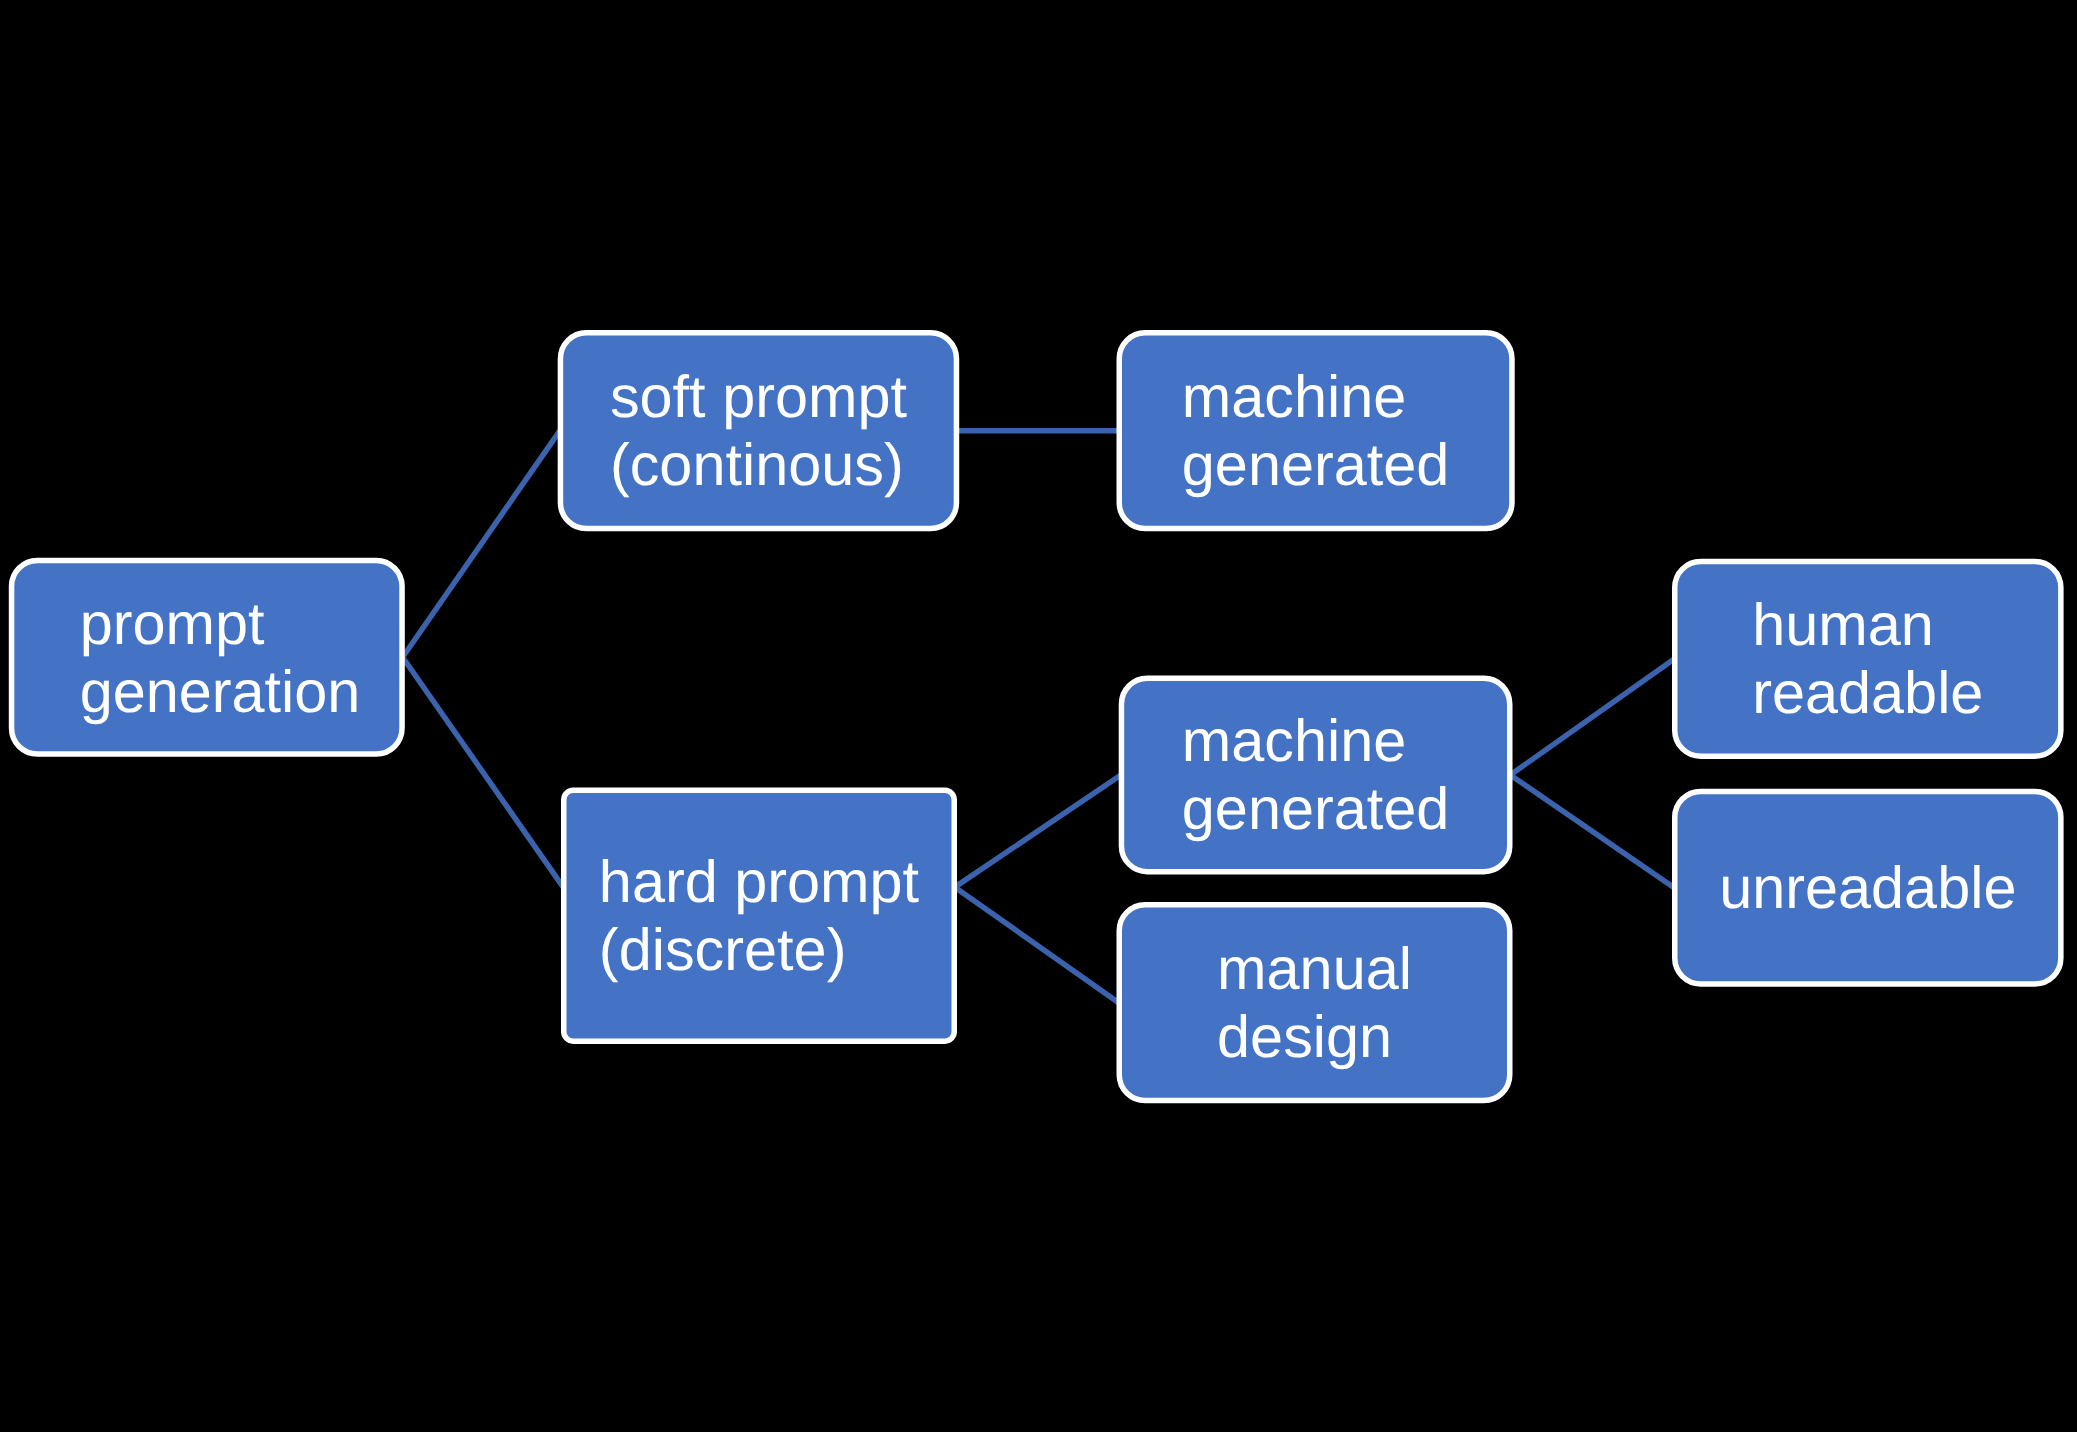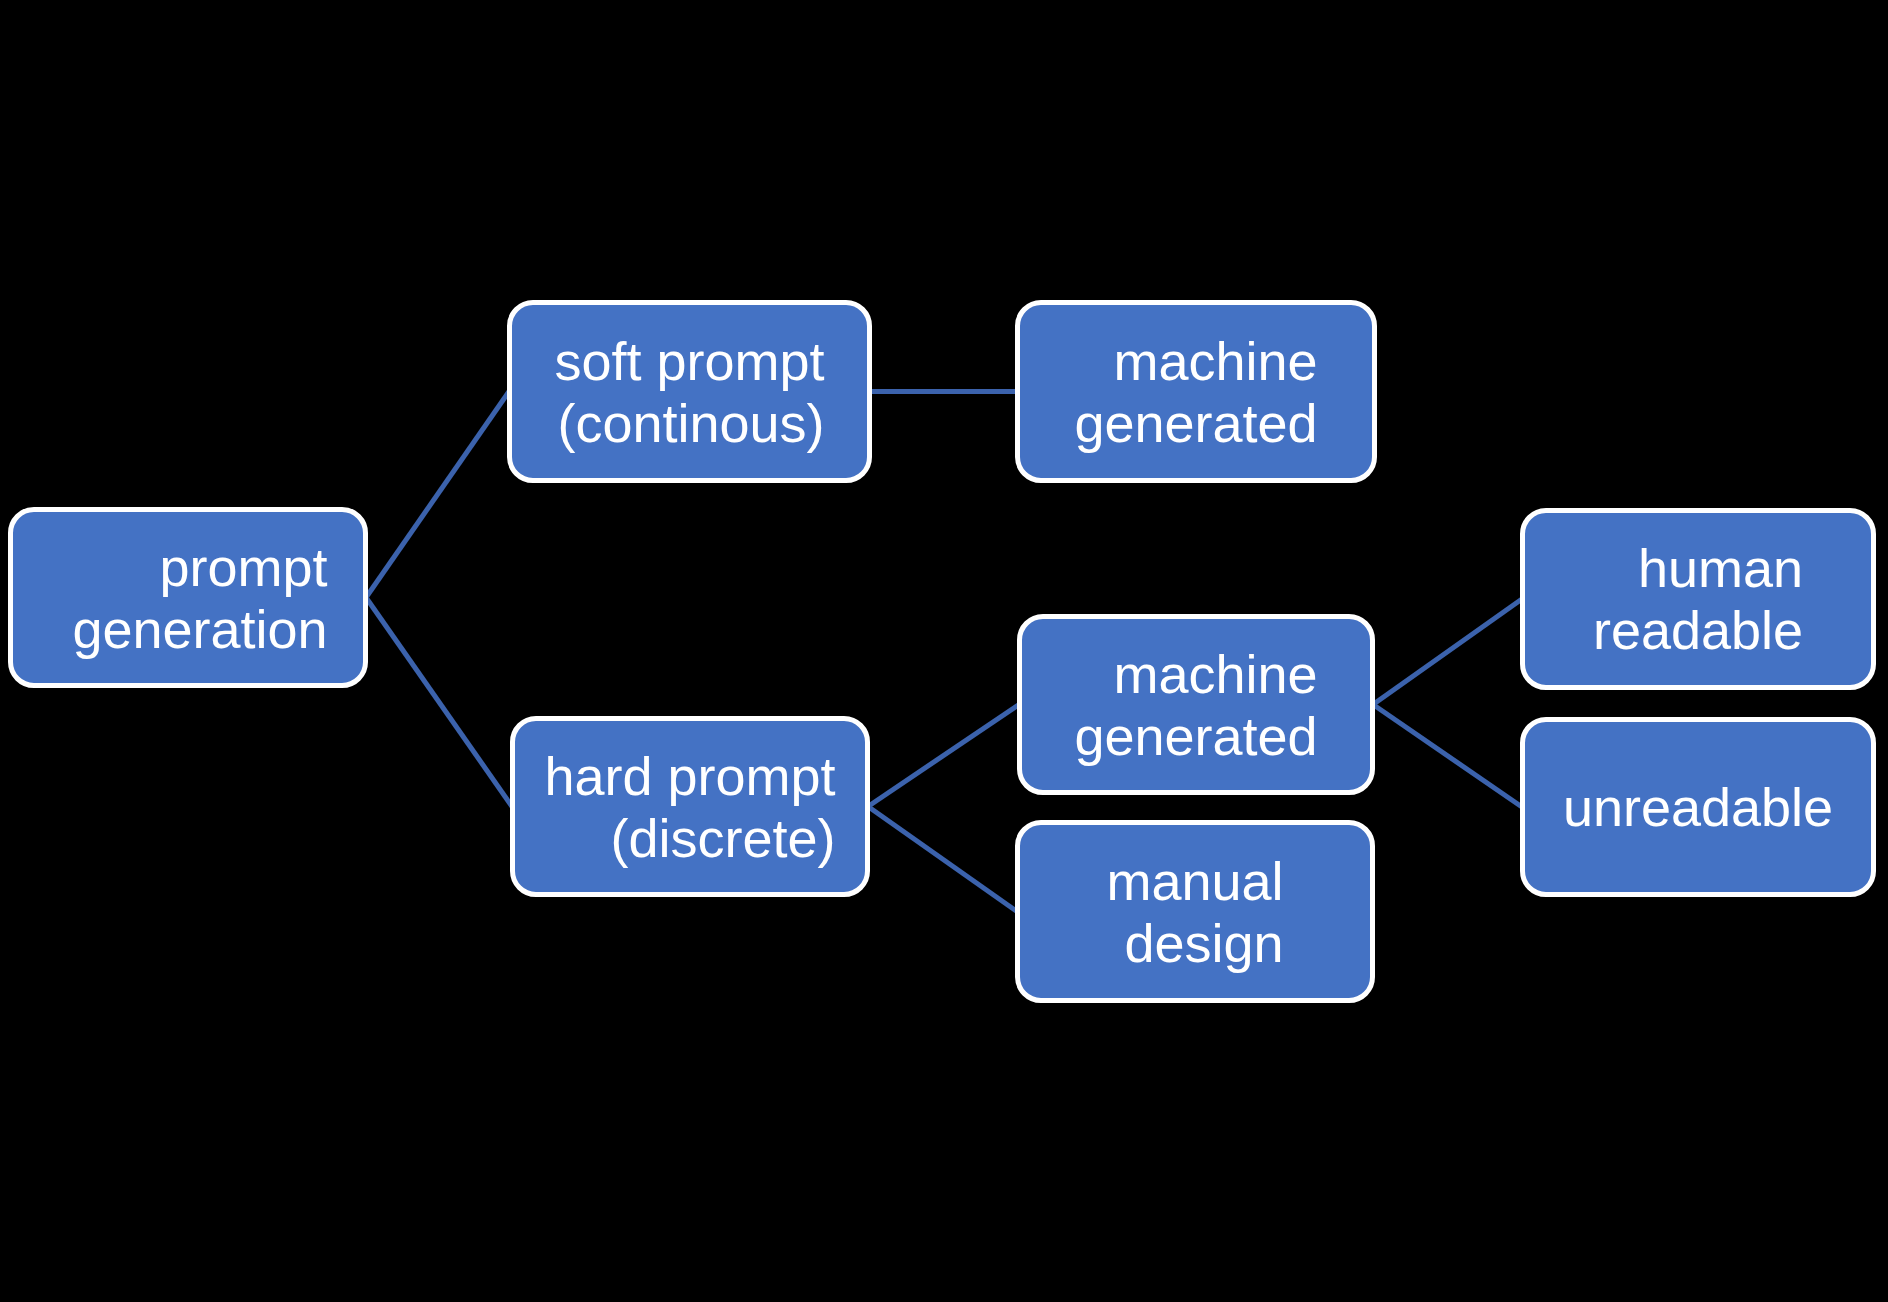--- a/index.html
+++ b/index.html
@@ -24,21 +24,21 @@
   }
   .node {
     position: absolute;
     box-sizing: border-box;
     background: var(--node-fill, #4472C4);
     border: 5px solid var(--node-border, #FFFFFF);
     border-radius: 26px;
     display: flex;
     align-items: center;
     justify-content: center;
-    text-align: right;
+    text-align: left;
   }
   .node-label {
     color: var(--node-text, #FFFFFF);
     font-size: 54px;
     line-height: 62px;
     white-space: pre-line;
     font-family: "Liberation Sans", sans-serif;
   }
 </style>
 </head>
@@ -64,21 +64,21 @@
   <div class="node" style="left:507px; top:300px; width:365px; height:183px;">
     <span class="node-label">soft prompt
 (continous)</span>
   </div>
 
   <div class="node" style="left:1015px; top:300px; width:362px; height:183px;">
     <span class="node-label">machine
 generated</span>
   </div>
 
-  <div class="node" style="left:510px; top:716px; width:360px; height:181px;">
+  <div class="node" style="left:510px; top:716px; width:360px; height:233px;border-radius:11px;">
     <span class="node-label">hard prompt
 (discrete)</span>
   </div>
 
   <div class="node" style="left:1017px; top:614px; width:358px; height:181px;">
     <span class="node-label">machine
 generated</span>
   </div>
 
   <div class="node" style="left:1015px; top:820px; width:360px; height:183px;">

